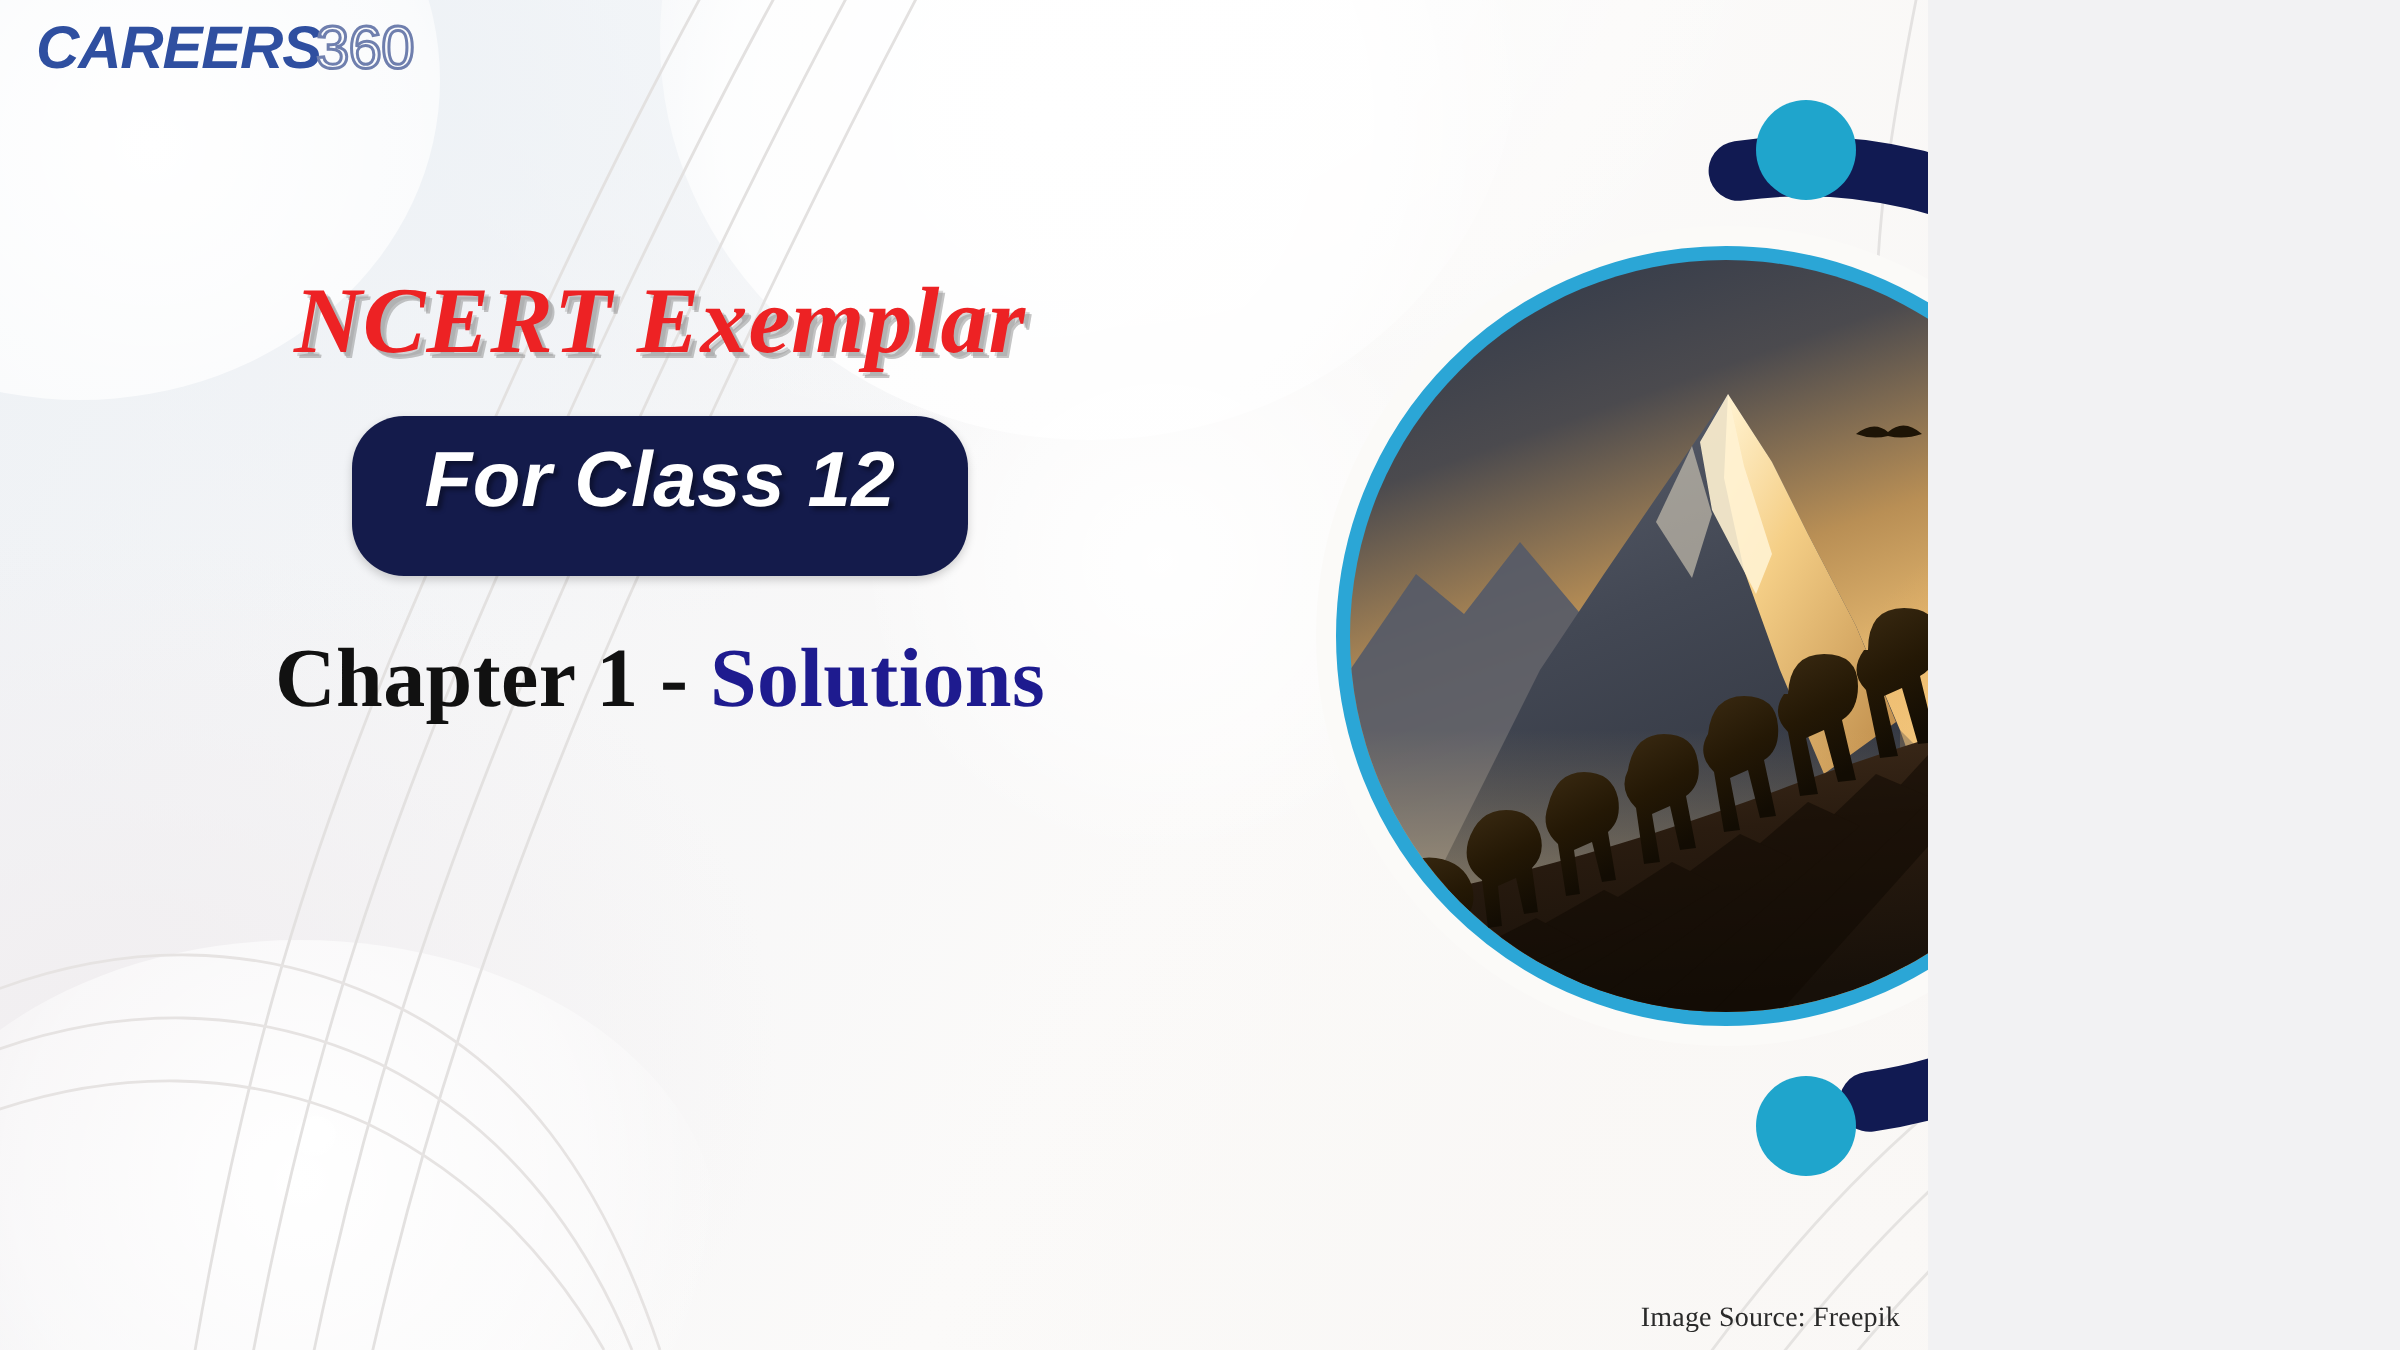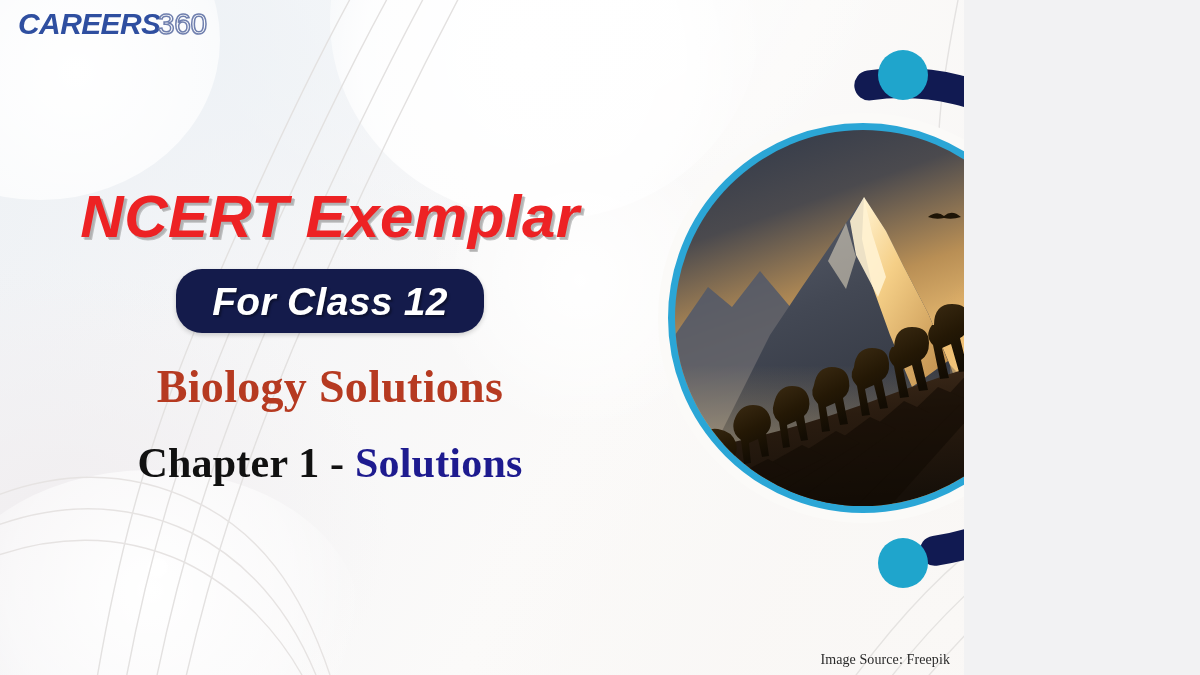--- a/index.html
+++ b/index.html
@@ -35,38 +35,37 @@
   .dot-white { left:147px; top:558px; width:22px; height:22px; background:radial-gradient(circle at 45% 42%, #ffffff 0%, #ffffff 42%, rgba(255,255,255,0) 82%); }
 
   
   #logo { position:absolute; left:18px; top:8px; height:34px; display:flex; align-items:center; }
   #logo svg { display:block; }
 
   
   #headline { position:absolute; left:0; top:138px; width:660px; }
 
   .t-exemplar {
-    font-family:Liberation Sans, sans-serif;
+    font-family:Liberation Serif, serif;
     font-weight:700; font-style:italic;
-    font-size:60px; line-height:1.02;
+    font-size:47px; line-height:1.02;
     color:#ed2224;
     letter-spacing:.5px;
     text-align:center;
     text-shadow:
        3px 3px 0 rgba(150,150,150,.55),
        2px 2px 0 rgba(170,170,170,.45);
     white-space:nowrap;
-    margin-top:48px;
   }
 
   .badge-wrap { display:flex; justify-content:center; margin-top:22px; }
   .badge {
     background:#141b4b;
     border-radius:26px;
-    padding:13px 36px 12px;
+    padding:13px 36px 28px;
     display:inline-block;
     box-shadow:0 2px 5px rgba(0,0,0,.18);
   }
   .badge span {
     font-family:"Liberation Sans", sans-serif;
     font-weight:700; font-style:italic;
     font-size:39px; line-height:1;
     color:#ffffff;
     letter-spacing:.3px;
     white-space:nowrap;
@@ -158,21 +157,20 @@
   <div id="headline">
 
     <div class="t-exemplar">NCERT Exemplar</div>
 
     <div class="badge-wrap">
       <div class="badge">
         <span>For Class 12</span>
       </div>
     </div>
 
-    <div class="t-subject">Biology Solutions</div>
 
     <div class="t-chapter">
       <span class="ch">Chapter 1 - </span><span class="evo">Solutions</span>
     </div>
   </div>
 
   <div id="art">
     <svg width="540" height="580" viewBox="0 0 540 580">
       <defs>
         <clipPath id="photoClip">

